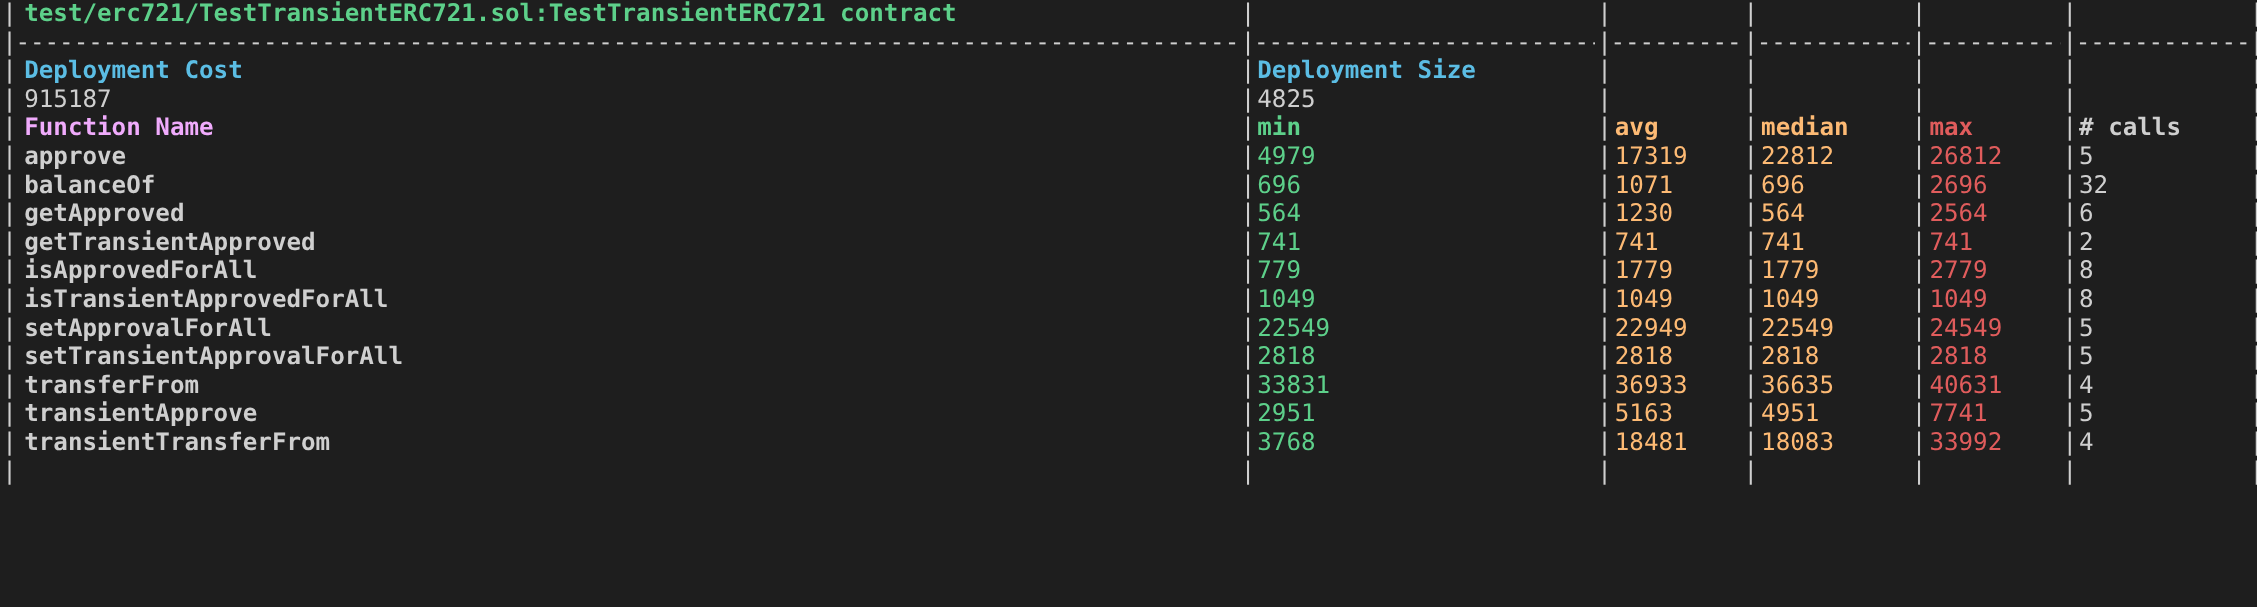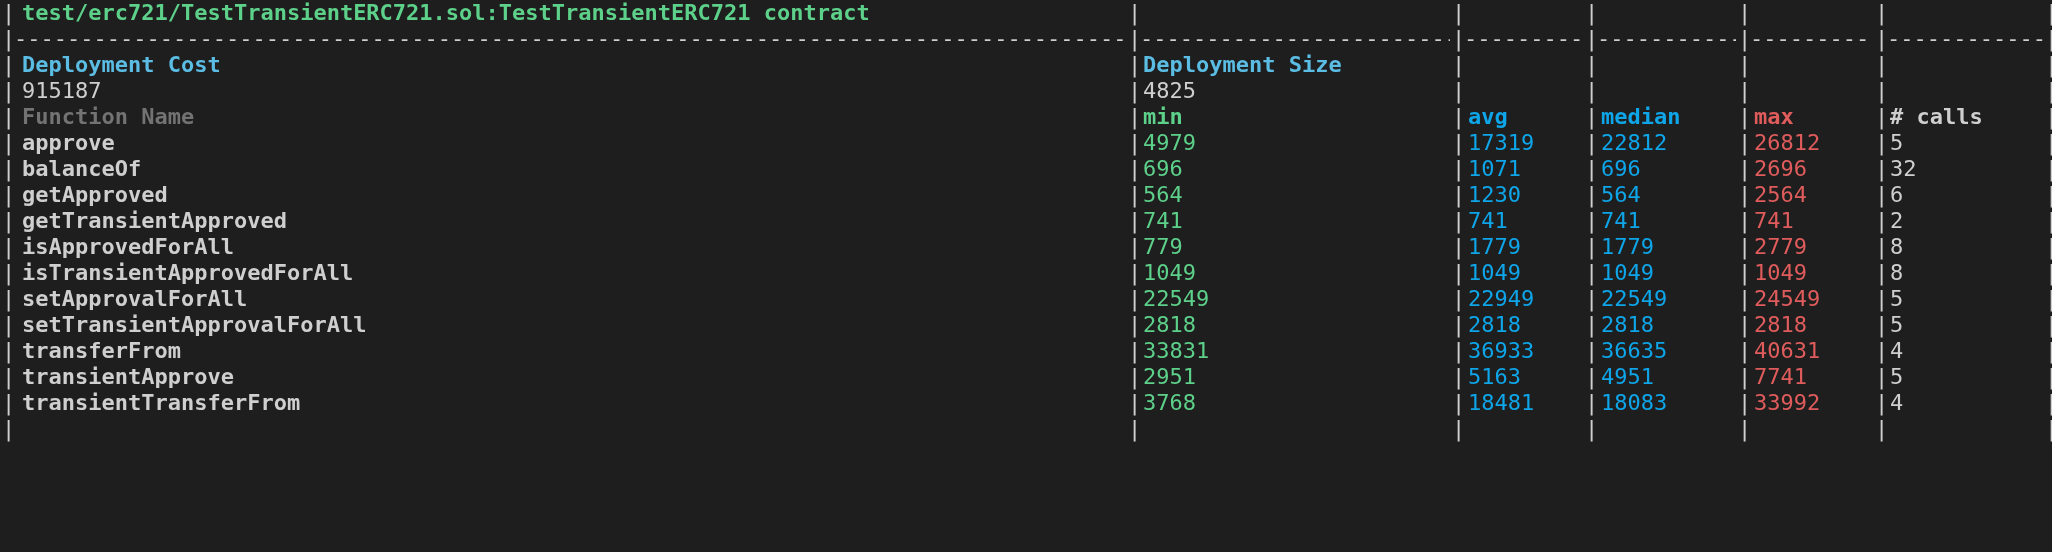--- a/index.html
+++ b/index.html
@@ -43,22 +43,22 @@
     top: 0;
     height: 26px;
     line-height: 26px;
     color: #cfcfcf;
     white-space: pre;
     overflow: hidden;
   }
   .bold { font-weight: bold; }
   .c-green   { color: #5dd08a; }
   .c-cyan    { color: #5bbde4; }
-  .c-magenta { color: #737373; }
-  .c-yellow  { color: #0ea5e9; }
+  .c-magenta { color: #f0abfc; }
+  .c-yellow  { color: #fdba74; }
   .c-red     { color: #e05c5c; }
   .c-white   { color: #cfcfcf; }
 </style>
 </head>
 <body>
 
 <div id="terminal">
     <div class="row"><span class="pipe" style="left: 2px;">|</span><span class="pipe" style="left: 1128px;">|</span><span class="pipe" style="left: 1452px;">|</span><span class="pipe" style="left: 1585px;">|</span><span class="pipe" style="left: 1738px;">|</span><span class="pipe" style="left: 1875px;">|</span><span class="pipe" style="left: 2045px;">|</span><span class="cell c-green bold" style="left: 22px;">test/erc721/TestTransientERC721.sol:TestTransientERC721 contract</span></div>
     <div class="row"><span class="pipe" style="left: 2px;">|</span><span class="pipe" style="left: 1128px;">|</span><span class="pipe" style="left: 1452px;">|</span><span class="pipe" style="left: 1585px;">|</span><span class="pipe" style="left: 1738px;">|</span><span class="pipe" style="left: 1875px;">|</span><span class="pipe" style="left: 2045px;">|</span><span class="dashes" style="left: 14px; width: 1112px;">---------------------------------------------------------------------------------------</span><span class="dashes" style="left: 1140px; width: 310px;">--------------------------</span><span class="dashes" style="left: 1464px; width: 119px;">------------</span><span class="dashes" style="left: 1597px; width: 139px;">-------------</span><span class="dashes" style="left: 1750px; width: 123px;">------------</span><span class="dashes" style="left: 1887px; width: 156px;">--------------</span></div>
     <div class="row"><span class="pipe" style="left: 2px;">|</span><span class="pipe" style="left: 1128px;">|</span><span class="pipe" style="left: 1452px;">|</span><span class="pipe" style="left: 1585px;">|</span><span class="pipe" style="left: 1738px;">|</span><span class="pipe" style="left: 1875px;">|</span><span class="pipe" style="left: 2045px;">|</span><span class="cell c-cyan bold" style="left: 22px;">Deployment Cost</span><span class="cell c-cyan bold" style="left: 1143px;">Deployment Size</span></div>

